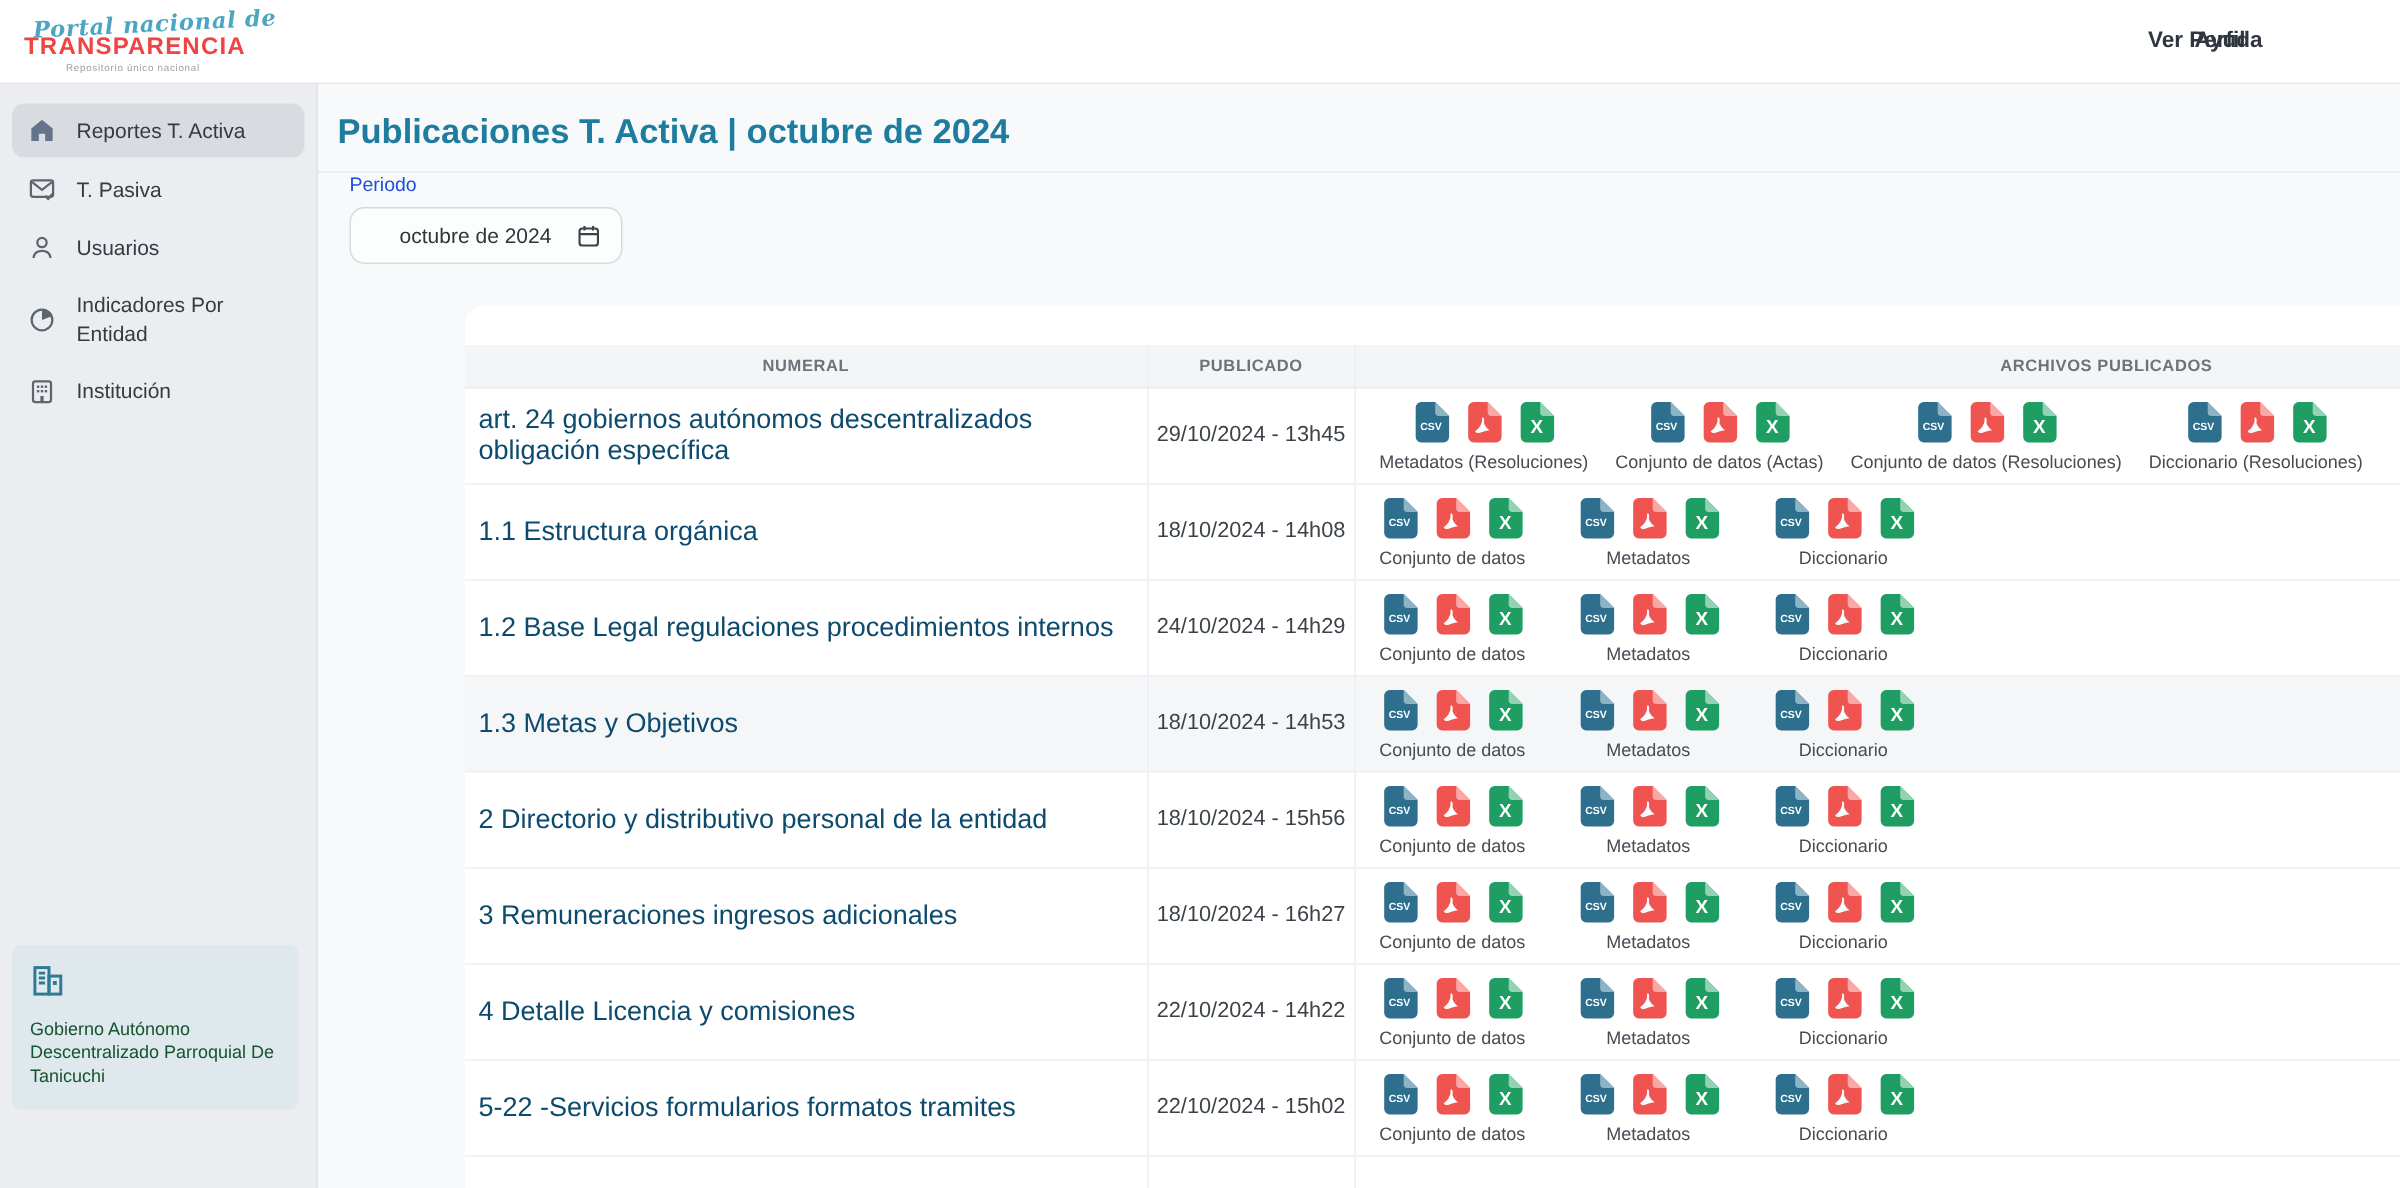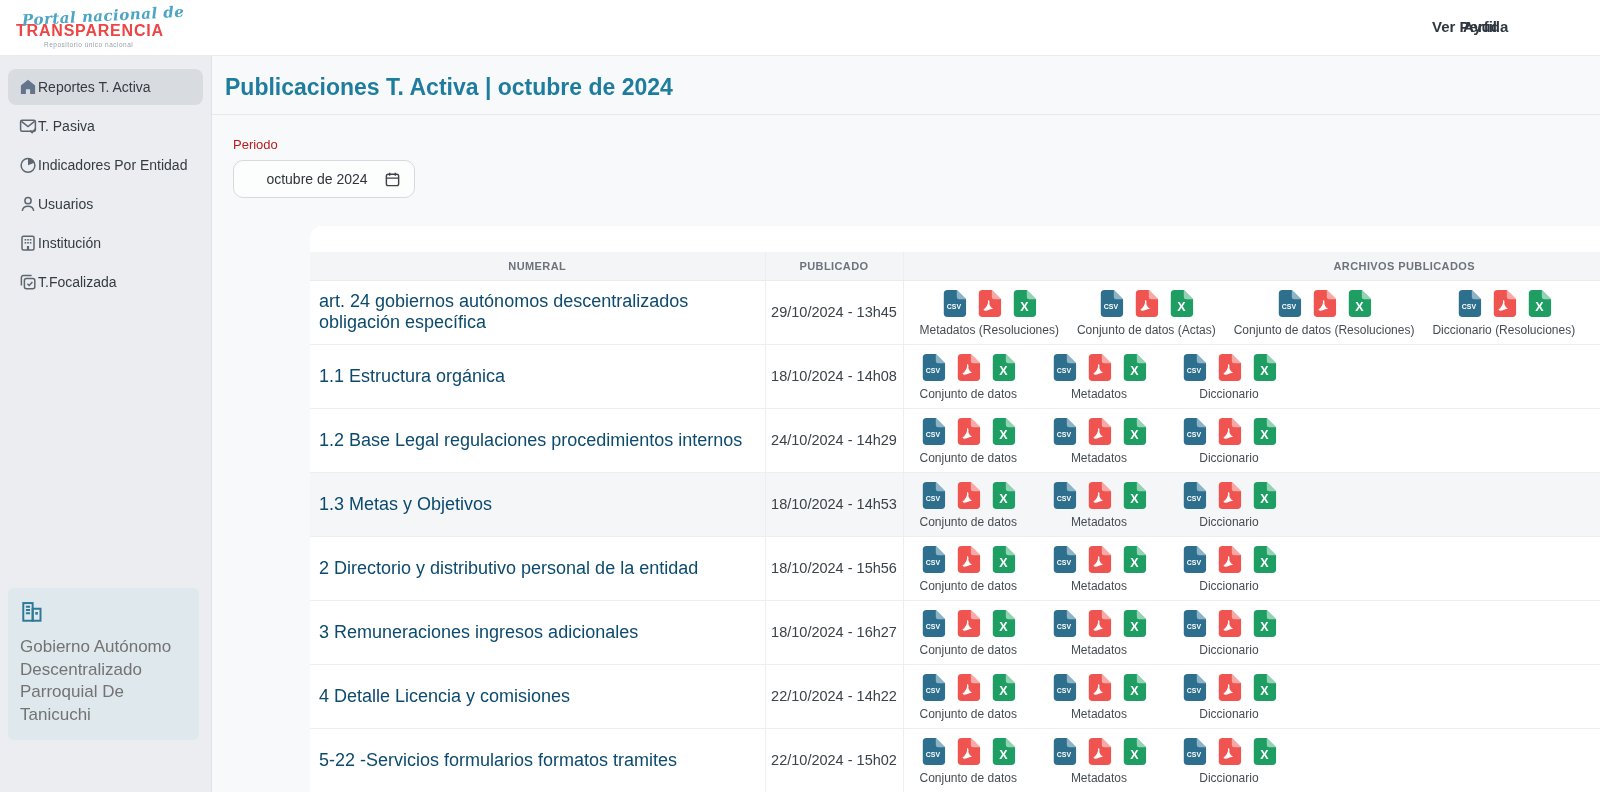--- a/index.html
+++ b/index.html
@@ -18,36 +18,36 @@
   .logo-tag { font-size:6.5px; color:#9aa1a8; letter-spacing:.5px; margin:1px 0 0 28px; }
   .top-link { position:absolute; top:18px; font-size:15px; font-weight:600;
     color:#2f3640; cursor:pointer; white-space:nowrap; }
   .top-link.perfil { left:1432px; }
   .top-link.ayuda  { left:1463px; }
 
   
   .sidebar { position:absolute; left:0; top:56px; width:212px; height:736px;
     background:#ecedf0; border-right:1px solid #dfe2e6; }
   .nav { padding-top:10px; }
-  .nav-item { display:flex; align-items:center; margin:3px 8px;
+  .nav-item { display:flex; align-items:center; gap:13px; margin:3px 8px;
     padding:8px 10px; border-radius:8px; font-size:14px; color:#343b43;
     cursor:pointer; line-height:1.35; }
   .nav-item.active { background:#d8dbe0; }
   .nav-ico { width:20px; height:20px; flex:0 0 20px; }
   .nav-ico svg { display:block; }
   .entity-card { position:absolute; left:8px; right:12px; bottom:52px;
     background:#dee8ed; border-radius:6px; padding:12px 12px 14px 12px; }
-  .entity-name { color:#737373; font-size:17px; line-height:1.32; margin-top:8px; }
+  .entity-name { color:#14532d; font-size:12px; line-height:1.32; margin-top:8px; }
 
   
   .main { position:absolute; left:212px; top:56px; width:1388px; height:736px;
     background:#f8f9fa; }
   .page-title { margin:18px 0 0 13px; font-size:23px; font-weight:700; color:#1e7d9e; }
   .title-divider { margin-top:13px; border:none; border-top:1px solid #e7e9ec; width:100%; }
-  .period-label { margin:22px 0 0 21px; font-size:13px; color:#b91c1c; }
+  .period-label { margin:0 0 0 21px; font-size:13px; color:#1d4ed8; }
   .period-input { margin:8px 0 0 21px; width:182px; height:38px; background:#fcfdfd;
     border:1px solid #d6dade; border-radius:10px; display:flex; align-items:center;
     justify-content:center; position:relative; cursor:pointer; }
   .period-value { font-size:14px; color:#2f353b; margin-right:14px; }
   .cal-ico { position:absolute; right:13px; top:10px; }
 
   
   .card { margin:28px 0 0 98px; width:1595px; background:#ffffff;
     border-radius:12px 12px 0 0; }
   .card-top { height:26px; border-radius:12px 12px 0 0; background:#ffffff; }
@@ -104,35 +104,35 @@
           <path d="M3.4 5.4 10 10.6l6.6-5.2"></path>
           <path d="M12.2 14.6l1.9 1.9 3.4-3.6" stroke-width="1.7"></path>
         </svg>
       </span>
       <span>T. Pasiva</span>
     </div>
 
     <div class="nav-item">
       <span class="nav-ico">
         <svg width="20" height="20" viewBox="0 0 20 20" fill="none" stroke="#5c6671" stroke-width="1.5">
+          <circle cx="10" cy="6.7" r="3.1"></circle>
+          <path d="M4.3 17c.4-3.1 2.8-4.7 5.7-4.7s5.3 1.6 5.7 4.7"></path>
+        </svg>
+      </span>
+      <span>Usuarios</span>
+    </div>
+
+    <div class="nav-item">
+      <span class="nav-ico">
+        <svg width="20" height="20" viewBox="0 0 20 20" fill="none" stroke="#5c6671" stroke-width="1.5">
           <circle cx="10" cy="10.3" r="6.9"></circle>
           <path d="M10 10.3V3.4a6.9 6.9 0 0 1 6.4 4.4Z" fill="#5c6671" stroke="none"></path>
         </svg>
       </span>
       <span>Indicadores Por Entidad</span>
-    </div>
-
-    <div class="nav-item">
-      <span class="nav-ico">
-        <svg width="20" height="20" viewBox="0 0 20 20" fill="none" stroke="#5c6671" stroke-width="1.5">
-          <circle cx="10" cy="6.7" r="3.1"></circle>
-          <path d="M4.3 17c.4-3.1 2.8-4.7 5.7-4.7s5.3 1.6 5.7 4.7"></path>
-        </svg>
-      </span>
-      <span>Usuarios</span>
     </div>
 
     <div class="nav-item">
       <span class="nav-ico">
         <svg width="20" height="20" viewBox="0 0 20 20" fill="none" stroke="#5c6671" stroke-width="1.5">
           <rect x="4" y="3.2" width="12" height="13.8" rx="1.5"></rect>
           <g fill="#5c6671" stroke="none">
             <rect x="6.6" y="6" width="1.6" height="1.6"></rect>
               <rect x="9.2" y="6" width="1.6" height="1.6"></rect>
               <rect x="11.8" y="6" width="1.6" height="1.6"></rect>
@@ -140,30 +140,20 @@
               <rect x="9.2" y="9" width="1.6" height="1.6"></rect>
               <rect x="11.8" y="9" width="1.6" height="1.6"></rect>
             <rect x="8.9" y="13" width="2.2" height="4"></rect>
           </g>
         </svg>
       </span>
       <span>Institución</span>
     </div>
 
 
-    <div class="nav-item">
-      <span class="nav-ico">
-        <svg width="20" height="20" viewBox="0 0 20 20" fill="none" stroke="#5c6671" stroke-width="1.5">
-          <path d="M3.4 13.6V5.4a2 2 0 0 1 2-2h8.2"></path>
-          <rect x="6.4" y="6.4" width="10.4" height="10.4" rx="2"></rect>
-          <path d="M9.4 11.7l1.8 1.8 3.2-3.4"></path>
-        </svg>
-      </span>
-      <span>T.Focalizada</span>
-    </div>
 
   </div>
 
   <div class="entity-card">
     <span>
       <svg width="24" height="24" viewBox="0 0 22 22" fill="none" stroke="#2d7a96" stroke-width="1.8">
         <rect x="3" y="2.8" width="8.6" height="16.2"></rect>
         <path d="M5.4 6.2h3.8M5.4 9.2h3.8M5.4 12.2h3.8"></path>
         <rect x="11.6" y="8" width="7.2" height="11"></rect>
         <rect x="14" y="11" width="2.4" height="2.4" fill="#2d7a96" stroke="none"></rect>

